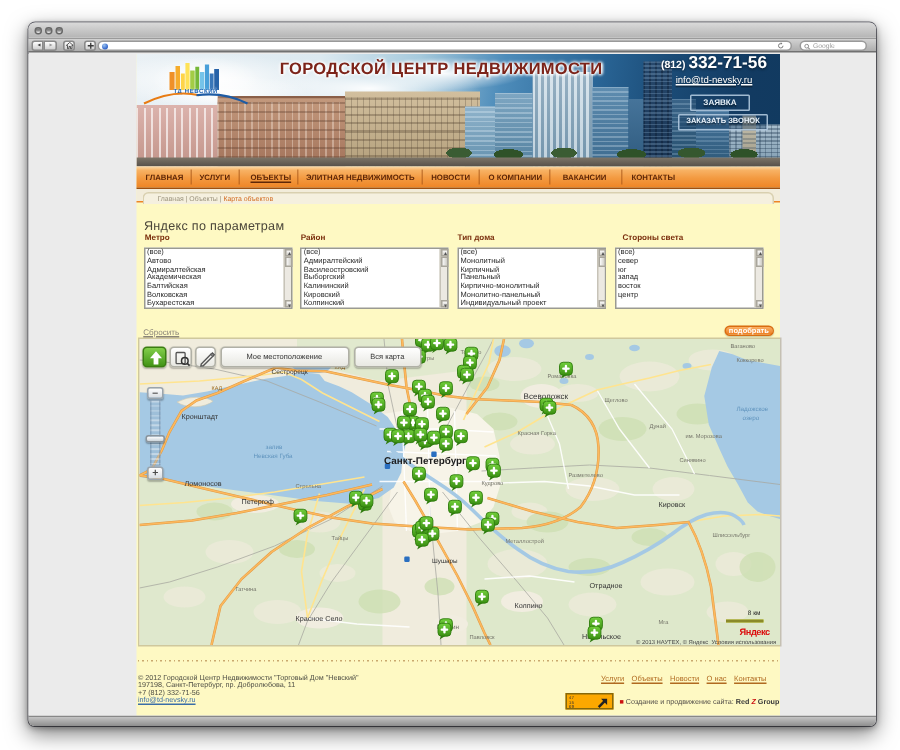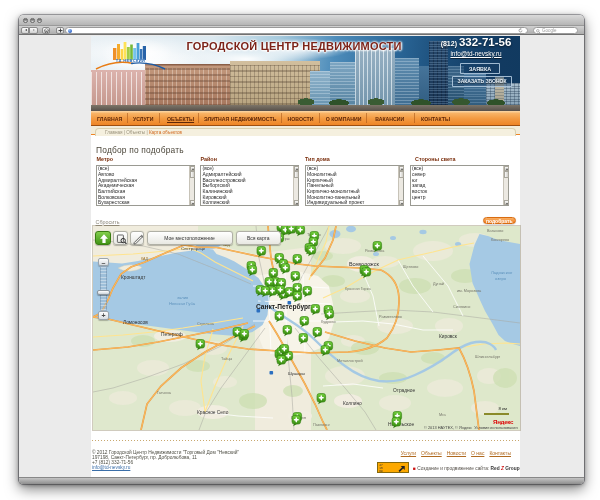--- a/index.html
+++ b/index.html
@@ -18,21 +18,21 @@
   background:linear-gradient(#fdfdfd,#cfcfcf); color:#444; font-size:5px; line-height:6px; text-align:center; }
 #addr { position:absolute; left:45.5px; top:1.4px; width:463px; height:7px; background:#fff;
   border:1px solid #9a9a9a; border-radius:4px; }
 #fav { position:absolute; left:2px; top:1.1px; width:4.2px; height:4.2px; border-radius:50%;
   background:radial-gradient(circle at 35% 30%, #9cc4f0 0%, #3d6fd0 60%, #274f9e 100%); }
 #srch { position:absolute; left:514px; top:1.4px; width:45px; height:7px; background:#fff;
   border:1px solid #9a9a9a; border-radius:4px; color:#9a9a9a; font-size:4.5px; line-height:6px; padding-left:8px; }
 #reload { position:absolute; left:499px; top:2.2px; width:5px; height:5px; color:#666; font-size:5px; line-height:5px;}
 
 #page { position:absolute; left:0; top:21.3px; width:565px; height:440.7px; background:#ebebeb; overflow:hidden; }
-#content { position:absolute; left:72px; top:-0.8px; width:429px; height:442.5px; background:#ffffff; }
+#content { position:absolute; left:72px; top:-0.8px; width:429px; height:442.5px; background:#fef9c3; }
 #botbar { position:absolute; left:0; top:462px; width:565px; height:7px; border-radius:0 0 4px 4px;
   background:linear-gradient(#c4c4c4,#8e8e8e); border-top:1px solid #888; }
 
 #hdr { position:absolute; left:0; top:0; width:429px; height:75px; overflow:hidden;
   background:linear-gradient(98deg,#eaf1f5 0%, #dce9f0 28%, #a6cadd 43%, #4d8cba 56%, #2a6697 70%, #1a4a75 82%, #123a61 94%, #113a60 100%); }
 .cloud { position:absolute; border-radius:50%; background:radial-gradient(closest-side, rgba(255,255,255,.95), rgba(255,255,255,0)); }
 .bld { position:absolute; }
 #logo-sky { position:absolute; left:21px; top:5px; width:37px; height:19px; }
 #logo-txt { position:absolute; left:19px; top:22.6px; width:41px; text-align:center; font-size:4px; font-weight:bold; color:#1b62b4; letter-spacing:0.4px; text-shadow:0 0 1px #fff;}
 #title { position:absolute; left:83px; top:4.2px; width:240px; text-align:center; font-size:11px; font-weight:bold; color:#7c241a;
@@ -205,21 +205,21 @@
             <i class="sep" style="left:228px;"></i>
           <span style="left:234.7px;">О КОМПАНИИ</span>
             <i class="sep" style="left:275px;"></i>
           <span style="left:284.2px;">ВАКАНСИИ</span>
             <i class="sep" style="left:322.7px;"></i>
           <span style="left:330px;">КОНТАКТЫ</span>
         </div>
         <div id="crumb">
             <div id="crumbbox">Главная | Объекты | <b>Карта объектов</b></div>
           </div>
-        <div id="ftitle">Подбор по подобрать</div>
+        <div id="ftitle">Яндекс по параметрам</div>
         <div class="colhdr" style="left:5.5px;">Метро</div>
         <div class="colhdr" style="left:109.5px;">Район</div>
         <div class="colhdr" style="left:214px;">Тип дома</div>
         <div class="colhdr" style="left:324px;">Стороны света</div>
         <div class="lbox" style="left:4.5px;">
           <div class="opts">(все)<br>Автово<br>Адмиралтейская<br>Академическая<br>Балтийская<br>Волковская<br>Бухарестская</div>
           <div class="sbar">
               <div class="up"></div>
               <div class="th"></div>
               <div class="dn"></div>

